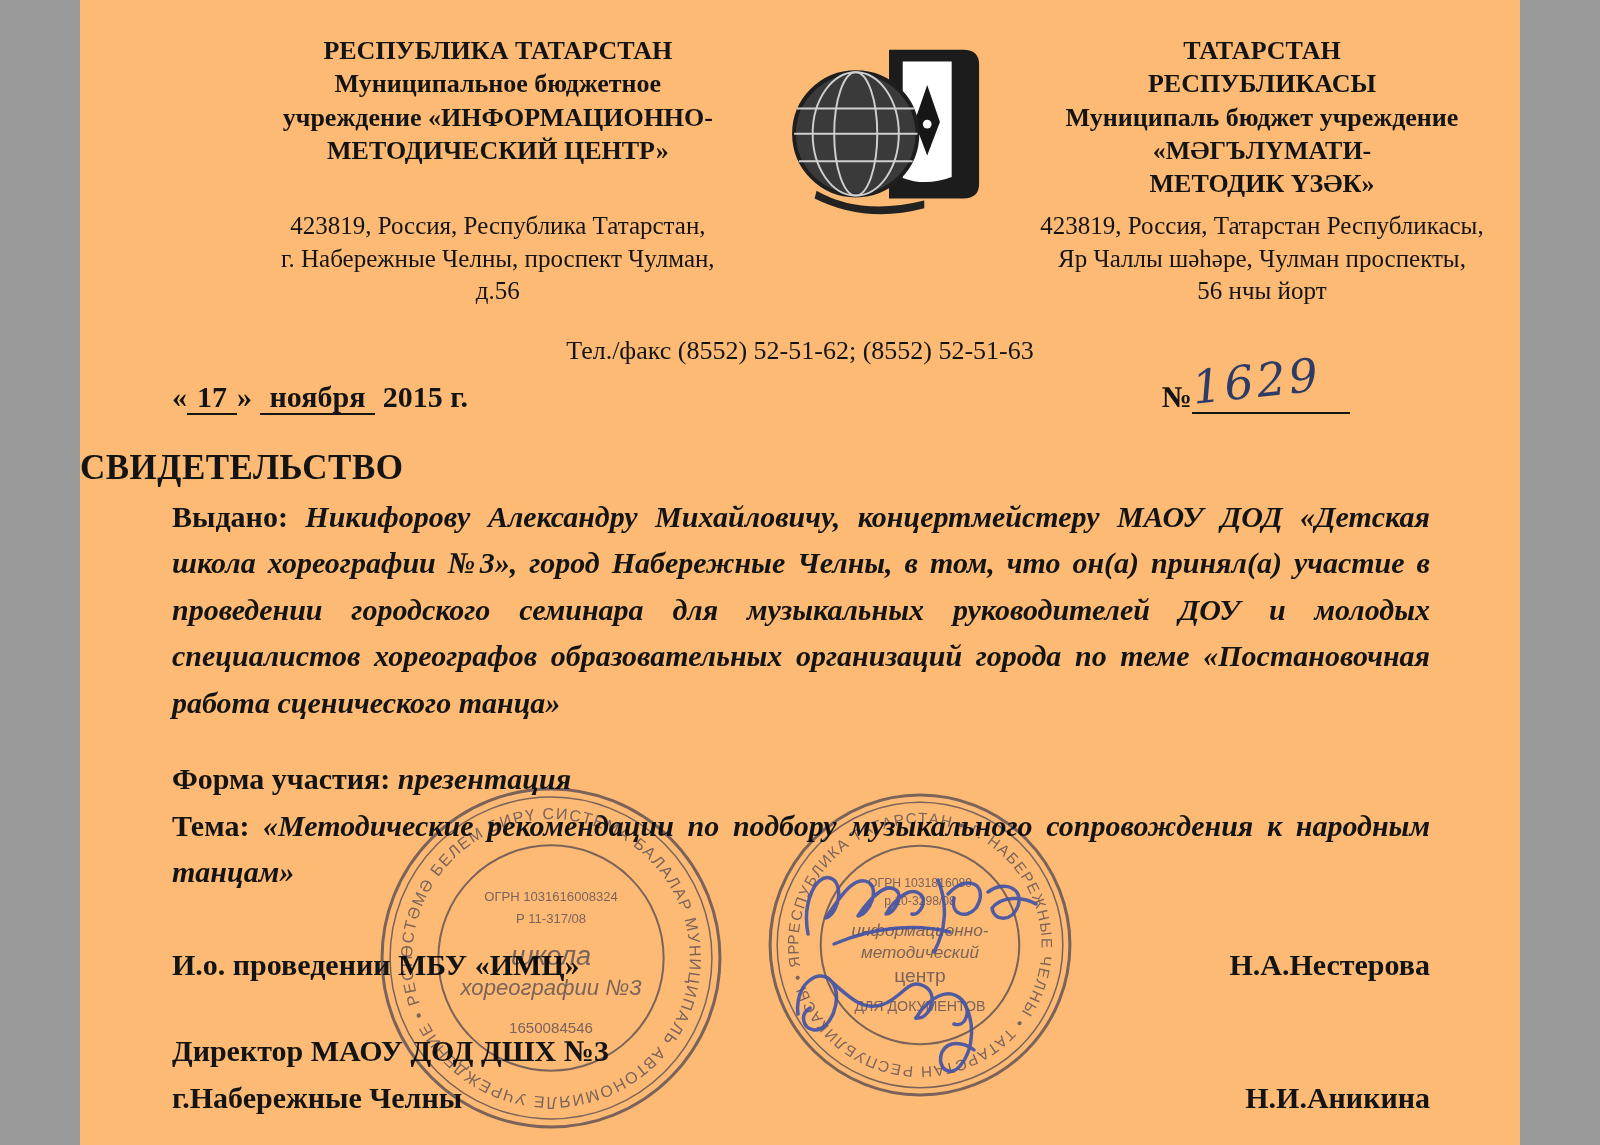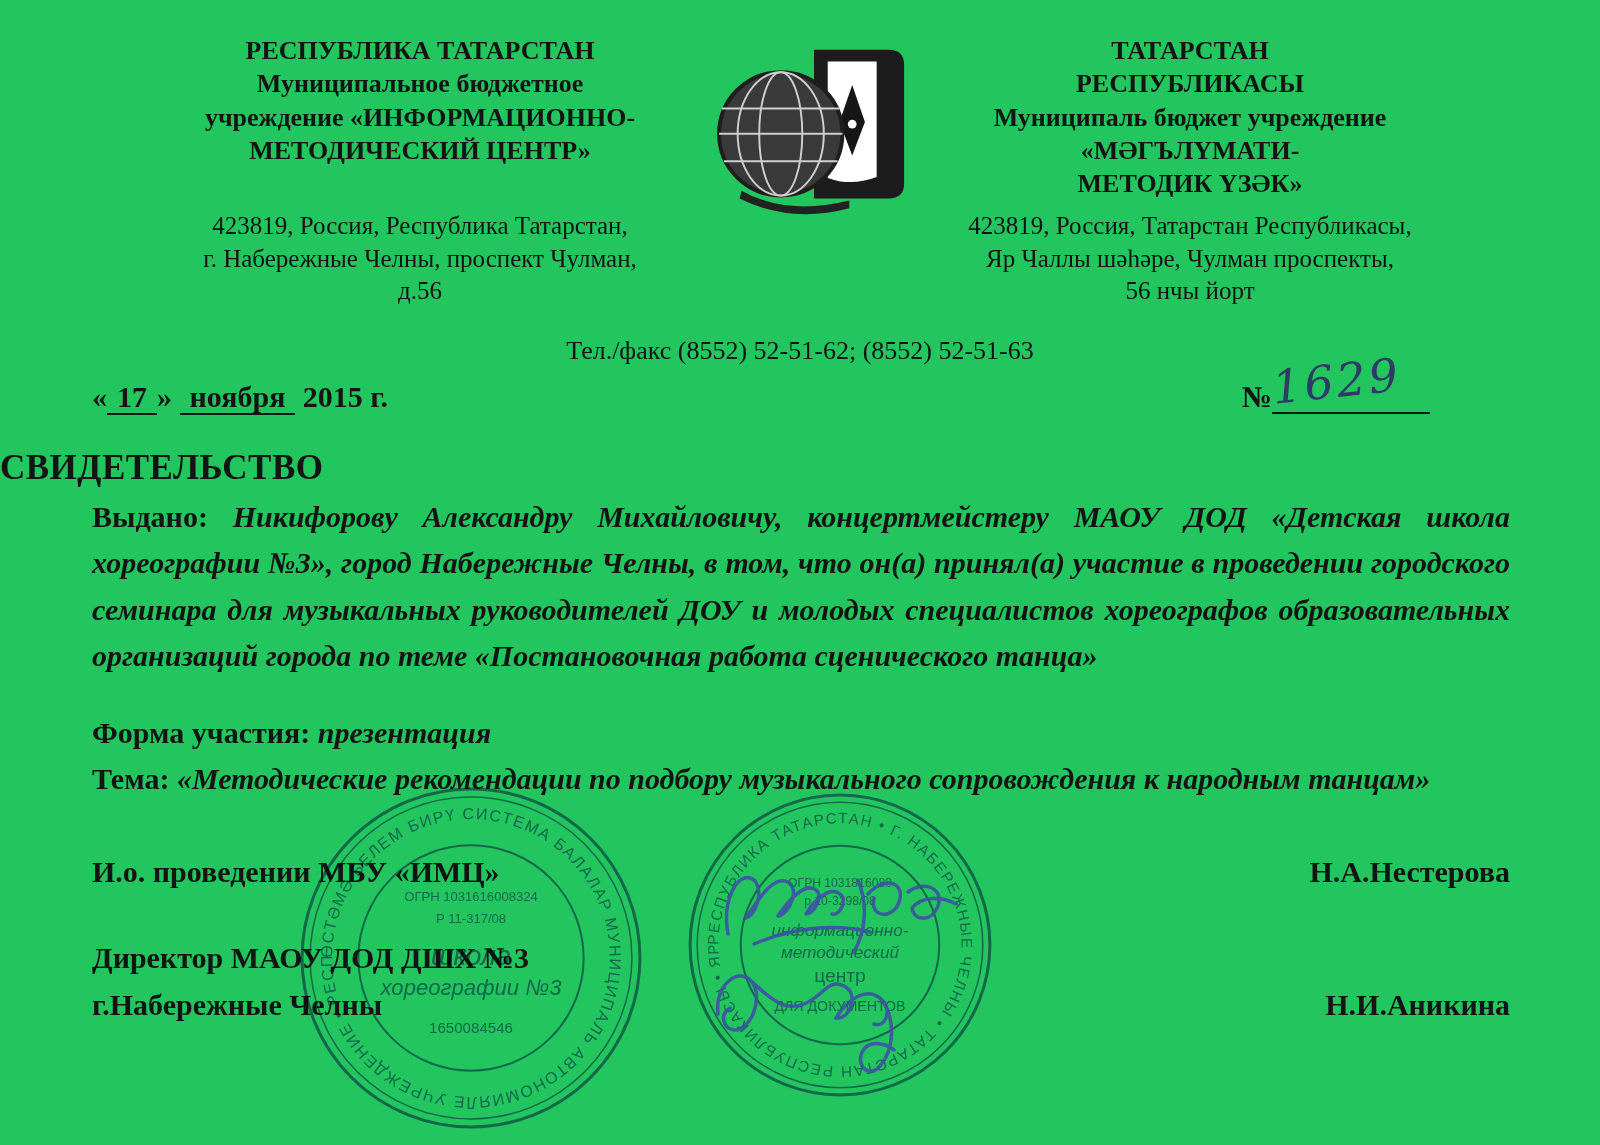--- a/index.html
+++ b/index.html
@@ -1,18 +1,18 @@
 <!DOCTYPE html>
 <html><head>
 <meta charset="utf-8">
 <style>
   html,body { margin:0; padding:0; background:#9a9a9a; }
   .page {
-    position:relative; width:1600px; height:1145px; margin:0 auto;
-    background:#22c55e; overflow:hidden;
+    position:relative; width:1440px; height:1145px; margin:0 auto;
+    background:#fdba74; overflow:hidden;
     font-family:"Liberation Serif", serif; color:#141414;
   }
   
   .header { display:flex; padding-top:34px; align-items:flex-start; }
   .org { text-align:center; }
   .org-left  { margin-left:140px; width:560px; }
   .org-mid   { width:230px; display:flex; justify-content:center; }
   .org-right { width:520px; }
   .org-names { min-height:176px; font-weight:bold; font-size:26px; line-height:1.28; }
   .org-addr  { font-size:25px; line-height:1.3; }

